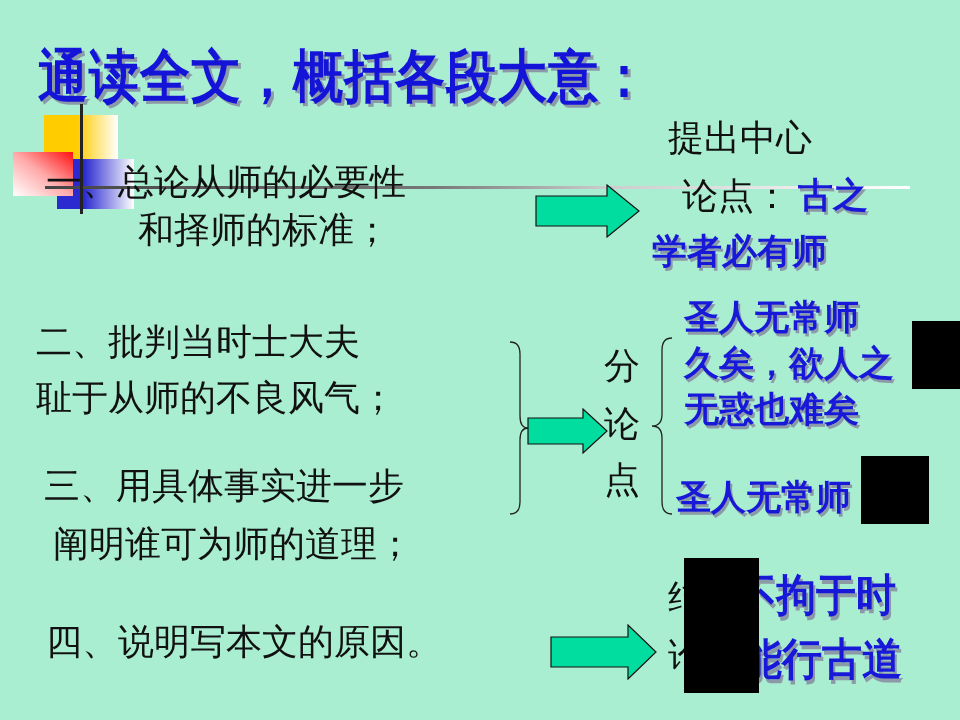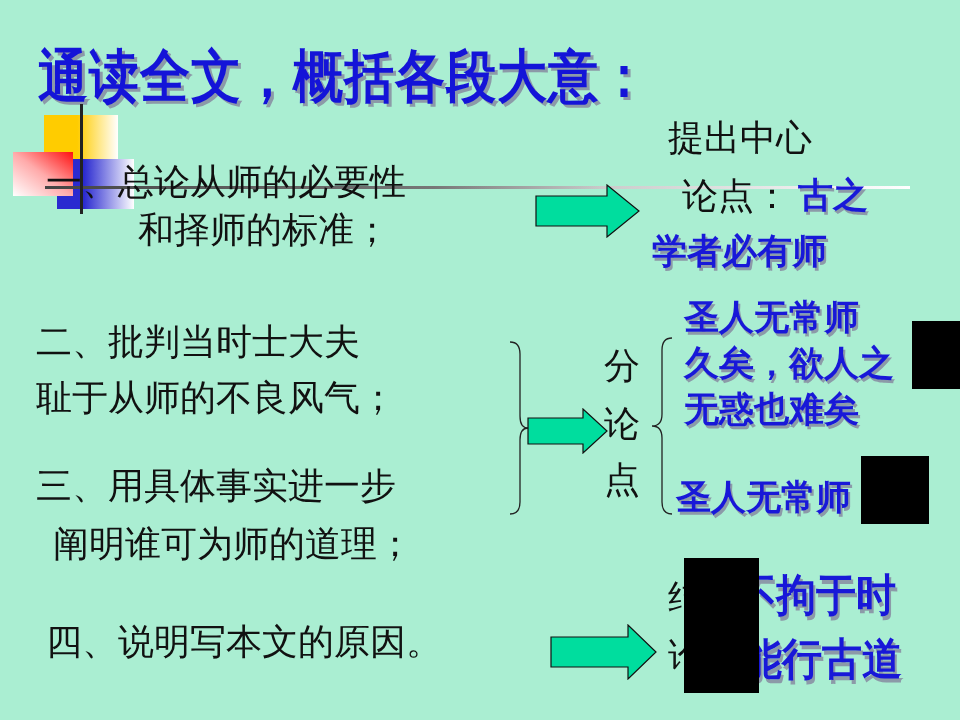--- a/index.html
+++ b/index.html
@@ -43,21 +43,21 @@
 </svg>
 
 <div class="abs body-text" style="left:668px; top:116px;">提出中心</div>
 <div class="abs body-text" style="left:682px; top:174px;">论点：</div>
 <div class="abs blue-text" style="left:798px; top:172px;">古之</div>
 <div class="abs blue-text" style="left:652px; top:228px;">学者必有师</div>
 
 <div class="abs body-text" style="left:36px; top:320px;">二、批判当时士大夫</div>
 <div class="abs body-text" style="left:36px; top:376px;">耻于从师的不良风气；</div>
 
-<div class="abs body-text" style="left:36px; top:464px;">三、用具体事实进一步</div>
+<div class="abs body-text" style="left:44px; top:464px;">三、用具体事实进一步</div>
 <div class="abs body-text" style="left:46px; top:522px;margin-left:7px;">阐明谁可为师的道理；</div>
 
 <svg class="abs" style="left:508px; top:340px;" width="22" height="176">
   <path d="M2,2 Q12,2 12,14 L12,76 Q12,88 20,88 Q12,88 12,100 L12,162 Q12,174 2,174" fill="none" stroke="#222" stroke-width="1.3"></path>
 </svg>
 
 <svg class="abs" style="left:527px; top:408px;" width="82" height="46">
   <polygon points="1,10 56,10 56,1 80,23 56,45 56,36 1,36" fill="#00dd9e" stroke="#111" stroke-width="1.2"></polygon>
 </svg>
 

